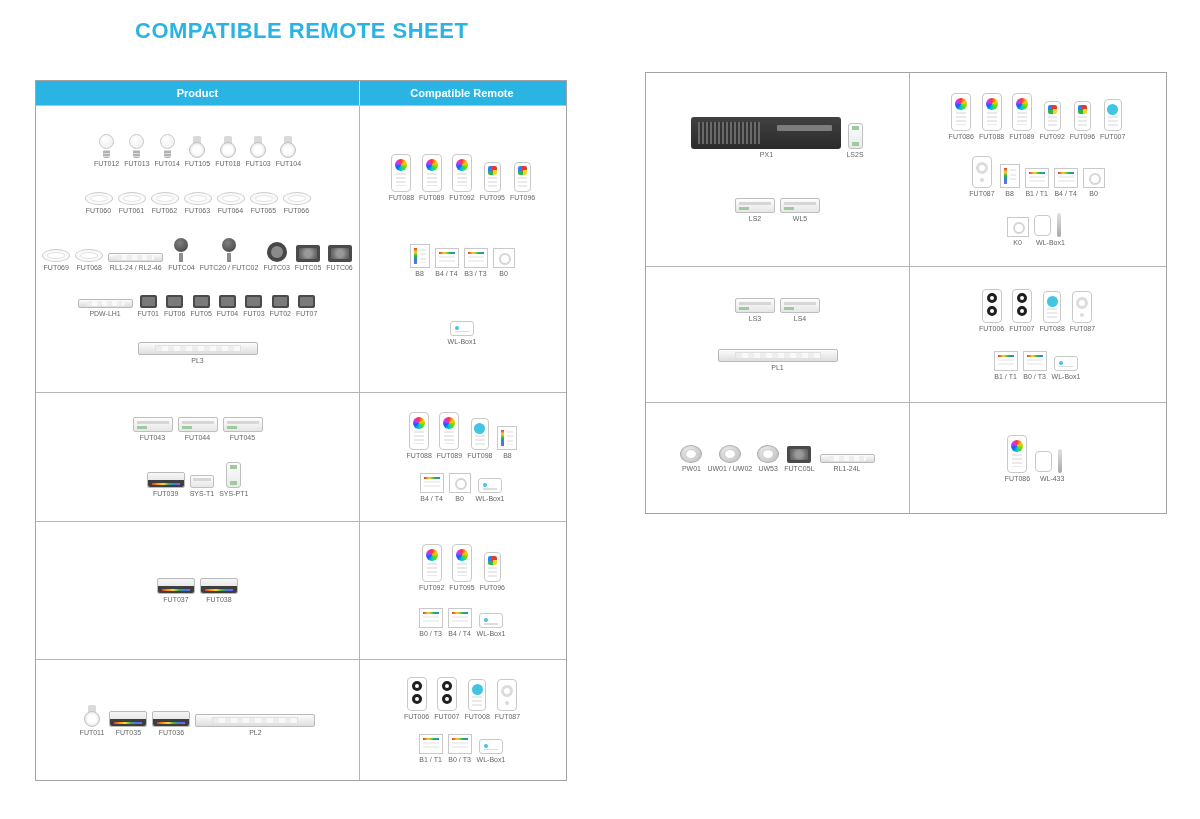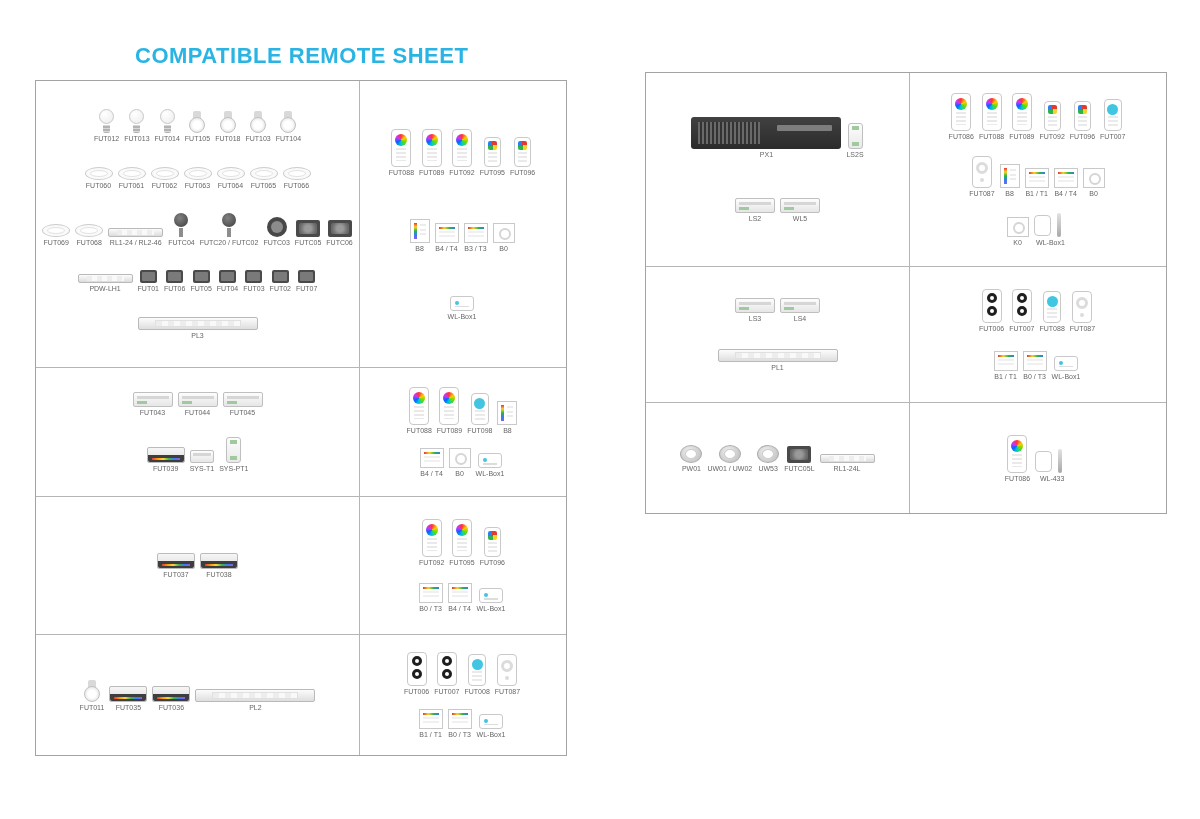--- a/index.html
+++ b/index.html
@@ -1,18 +1,18 @@
 <!DOCTYPE html>
 <html><head>
 <meta charset="utf-8">
 <style>
   html,body{margin:0;padding:0;background:#fff;}
   body{width:1200px;height:819px;position:relative;font-family:"Liberation Sans",sans-serif;overflow:hidden;}
 
-  .page-title{position:absolute;left:135px;top:43px;font-size:22px;font-weight:bold;color:#29b4e4;letter-spacing:.5px;}
+  .page-title{position:absolute;left:135px;top:18px;font-size:22px;font-weight:bold;color:#29b4e4;letter-spacing:.5px;}
 
   .sheet-table{position:absolute;border:1px solid #a3a3a3;background:#fff;}
   #left-table{left:35px;top:80px;width:530px;}
   #right-table{left:645px;top:72px;width:520px;}
 
   .thead{display:flex;height:24px;background:#29b4e4;}
   .th{display:flex;align-items:center;justify-content:center;color:#fff;font-size:11px;font-weight:bold;box-sizing:border-box;}
   #left-table .th:nth-child(1){width:324px;border-right:1px solid rgba(255,255,255,.75);}
   #left-table .th:nth-child(2){width:204px;}
 
@@ -132,20 +132,24 @@
   .ic-gateway{width:34px;height:24px;}
   .ic-gateway::before{content:"";position:absolute;left:0;top:2px;width:17px;height:21px;background:#fff;border:1px solid #c9c9c9;border-radius:4px;box-sizing:border-box;}
   .ic-gateway::after{content:"";position:absolute;right:7px;top:0;width:4px;height:24px;background:linear-gradient(#e2e2e2,#a8a8a8);border-radius:2px;}
 </style>
 </head>
 <body>
 
 <div class="page-title">COMPATIBLE REMOTE SHEET</div>
 
 <div id="left-table" class="sheet-table">
+    <div class="thead">
+      <div class="th">Product</div>
+      <div class="th">Compatible Remote</div>
+    </div>
     <div class="tbody">
       <div class="trow">
         <div class="td pcell">
           <div class="cell-inner">
             <div class="line">
               <div class="item">
                 <div class="ic ic-bulb"></div>
                 <div class="lbl">FUT012</div>
               </div>
               <div class="item">

